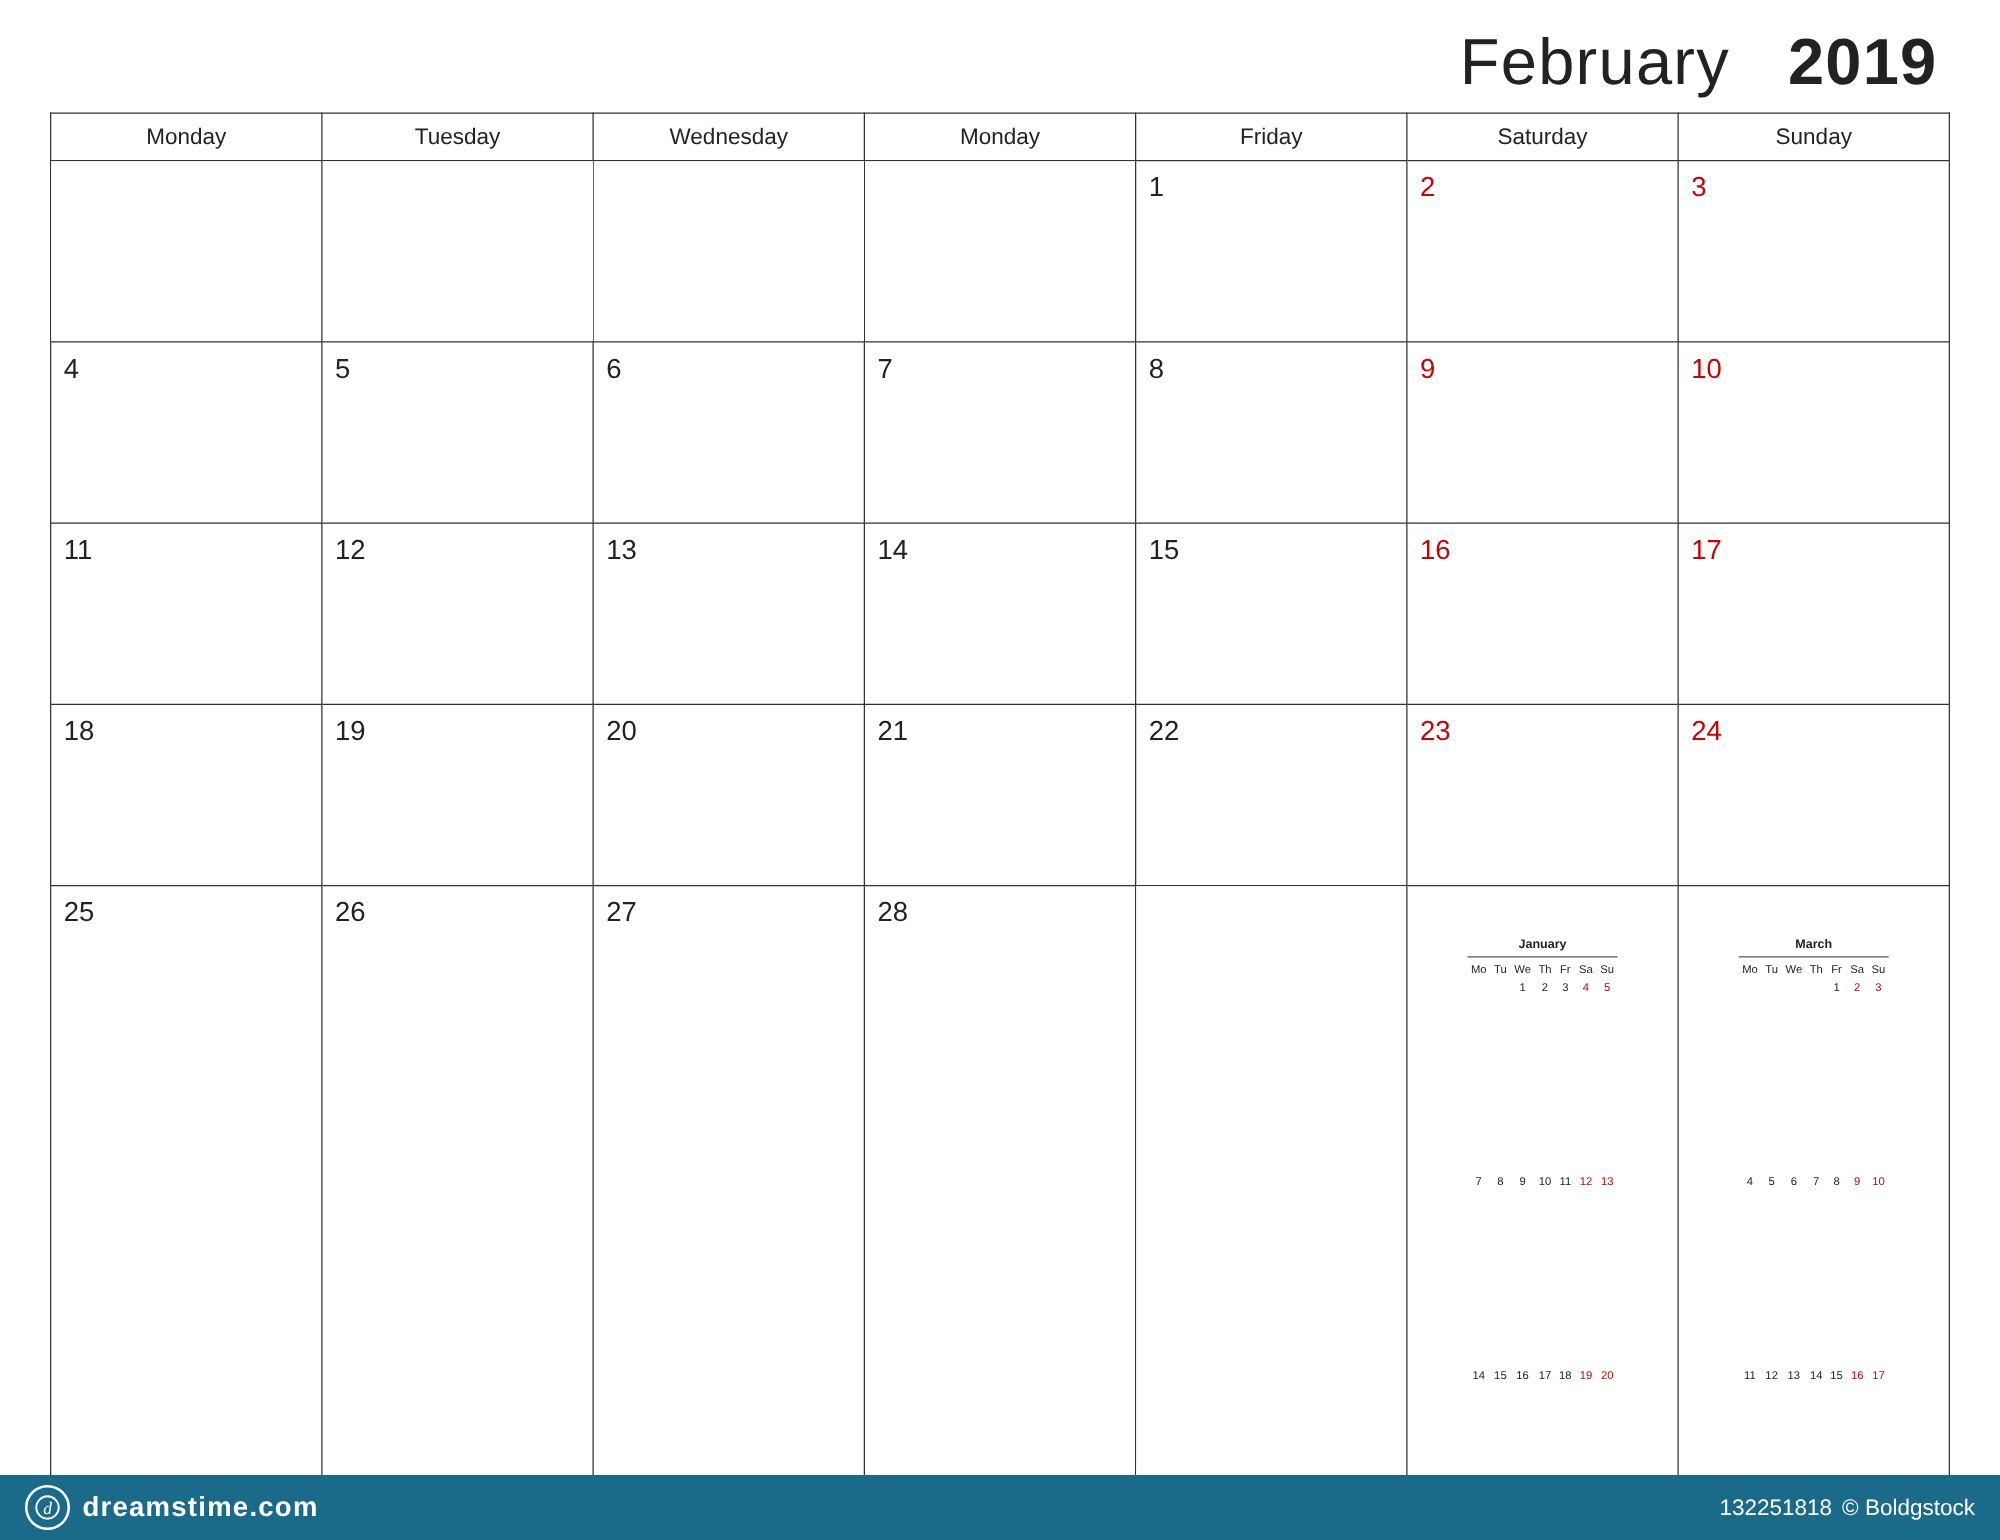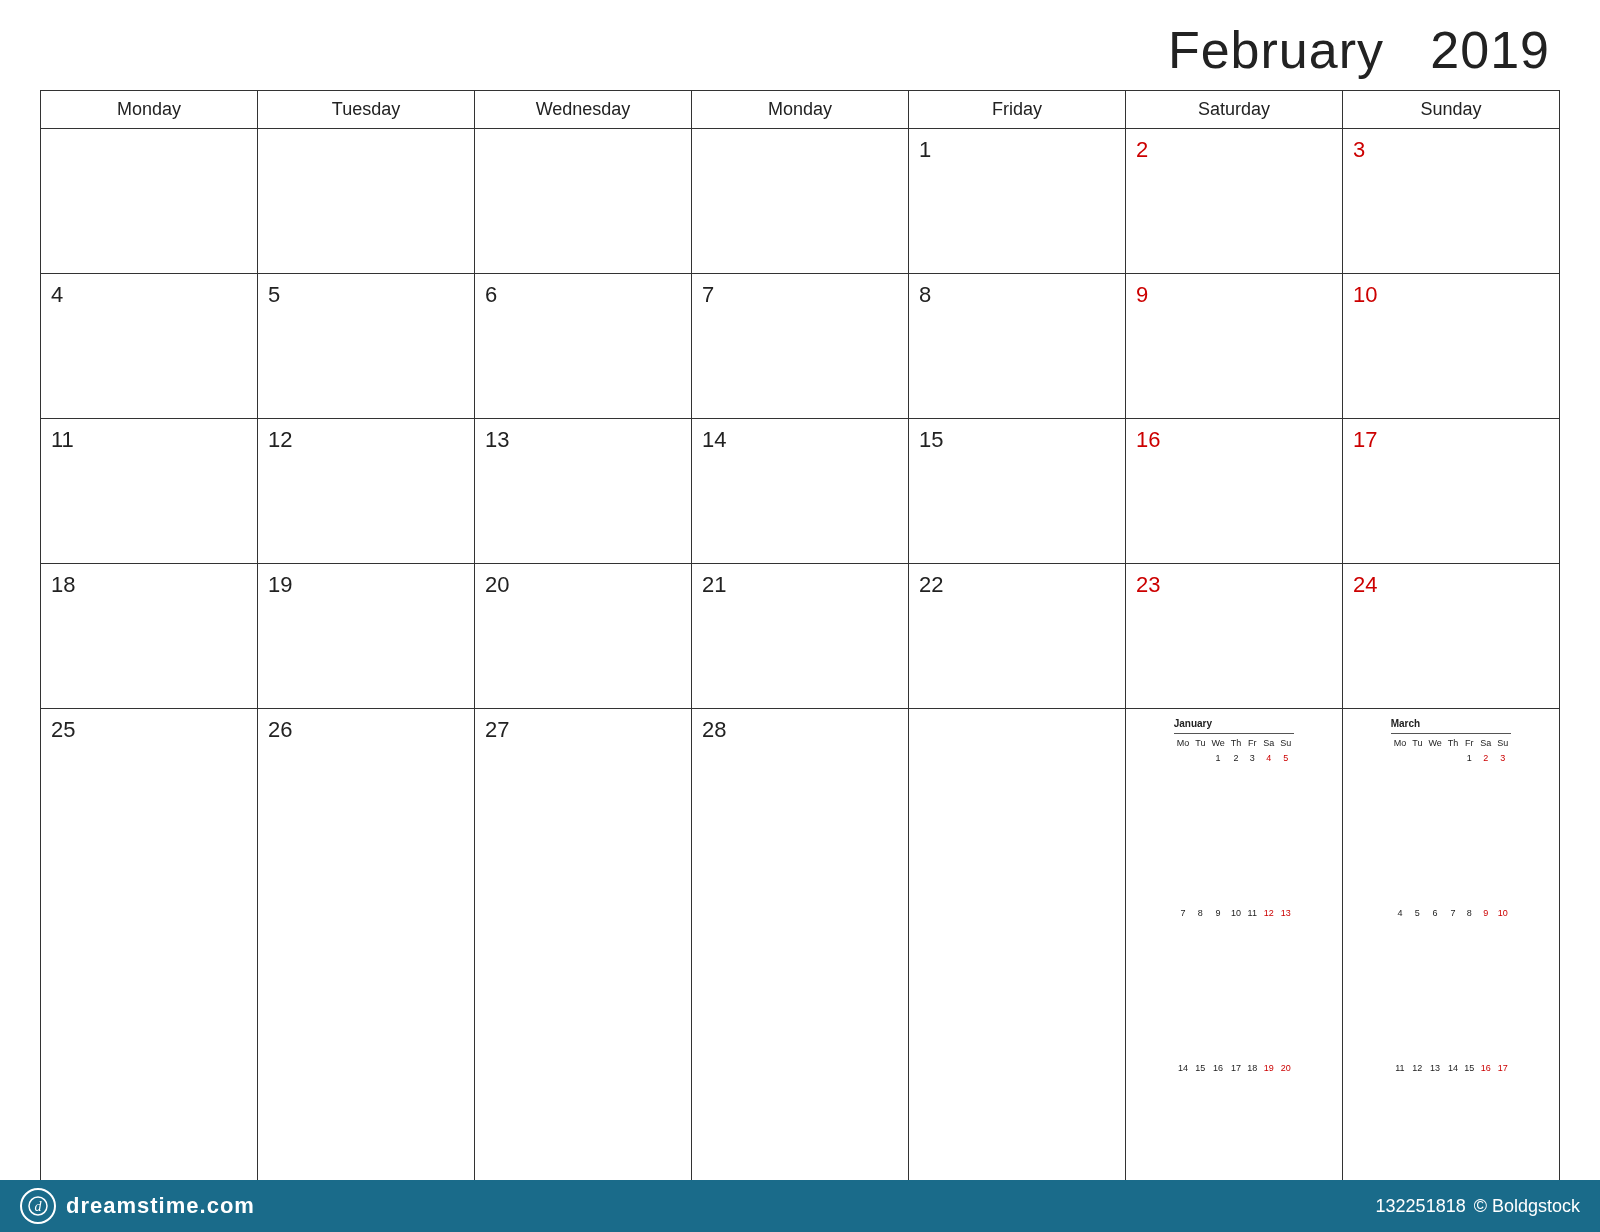--- a/index.html
+++ b/index.html
@@ -22,21 +22,21 @@
       text-align: right;
       font-size: 52px;
       font-weight: 300;
       color: #222;
       padding-right: 10px;
       padding-bottom: 10px;
       letter-spacing: 1px;
     }
 
     #month-title span.year {
-      font-weight: 400;
+      font-weight: 700;
     }
 
     .calendar-grid {
       width: 100%;
       border-collapse: collapse;
     }
 
     .calendar-grid th {
       border: 1px solid #333;
       text-align: center;
@@ -105,23 +105,25 @@
       border: none;
       height: auto;
       width: auto;
     }
 
     .mini-cal td.red {
       color: #cc0000;
     }
 
     .mini-cal-title {
+      text-align: center;
       font-size: 10px;
       font-weight: 700;
       margin-bottom: 2px;
+      margin-top: 32px;
     }
 
     .mini-cal-sep {
       border-top: 1px solid #555;
       margin-bottom: 2px;
     }
 
     .last-row-special td {
       height: 155px;
     }

